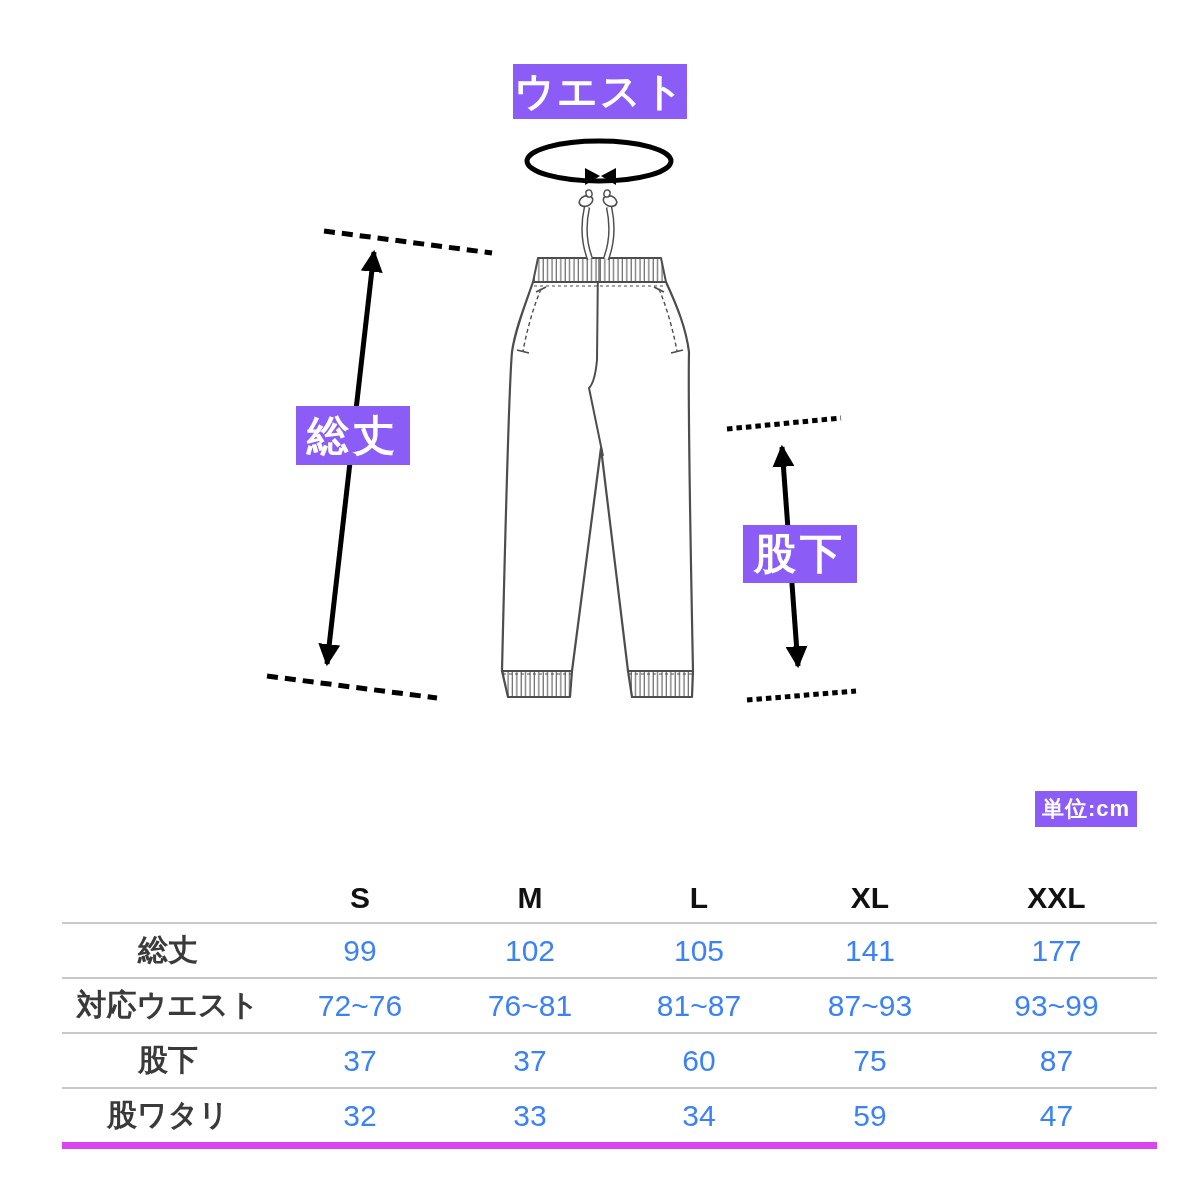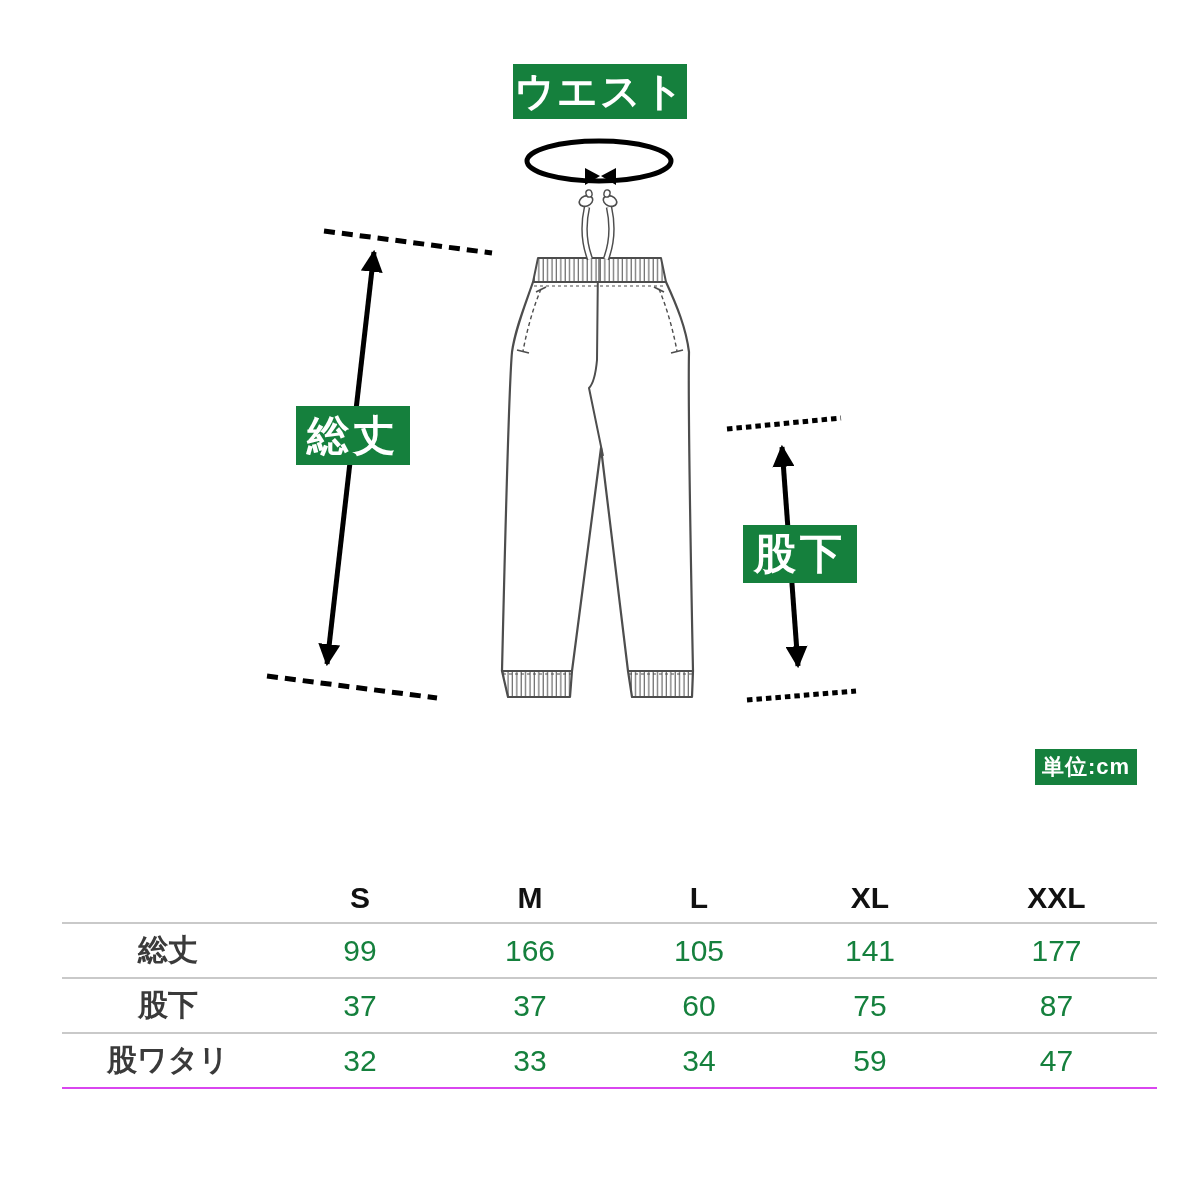--- a/index.html
+++ b/index.html
@@ -2,41 +2,41 @@
 <html><head>
 <meta charset="utf-8">
 <style>
   html,body{margin:0;padding:0;background:#ffffff;}
   .canvas{
     position:relative;width:1200px;height:1200px;background:#ffffff;
     font-family:"Liberation Sans", sans-serif;overflow:hidden;
   }
   .svg-layer{position:absolute;left:0;top:0;}
   .tag{
-    position:absolute;background:#15803d;color:#ffffff;font-weight:bold;
+    position:absolute;background:#8b5cf6;color:#ffffff;font-weight:bold;
     display:flex;align-items:center;justify-content:center;white-space:nowrap;
   }
   .tag-waist{left:513px;top:64px;width:174px;height:55px;font-size:40px;letter-spacing:2px;}
   .tag-total{left:296px;top:406px;width:114px;height:59px;font-size:42px;letter-spacing:4px;}
   .tag-inseam{left:743px;top:525px;width:114px;height:58px;font-size:42px;letter-spacing:4px;}
-  .tag-unit{left:1035px;top:749px;width:102px;height:36px;font-size:22px;letter-spacing:1px;}
+  .tag-unit{left:1035px;top:791px;width:102px;height:36px;font-size:22px;letter-spacing:1px;}
   table.size-table{
     position:absolute;left:62px;top:874px;width:1095px;
     border-collapse:collapse;table-layout:fixed;font-size:30px;color:#222222;
   }
   table.size-table th,table.size-table td{
     text-align:center;vertical-align:middle;padding:0;font-weight:normal;
   }
   table.size-table thead th{height:48px;font-weight:bold;color:#111111;}
   table.size-table tbody th{font-weight:bold;color:#3a3a3a;}
-  table.size-table tbody td{color:#15803d;}
+  table.size-table tbody td{color:#3b82f6;}
   table.size-table tbody tr{border-top:2px solid #c9c9c9;}
   table.size-table tbody tr td,
   table.size-table tbody tr th{height:53px;}
-  table.size-table tbody tr:last-child{border-bottom:2px solid #d946ef;}
+  table.size-table tbody tr:last-child{border-bottom:7px solid #d946ef;}
 </style>
 </head>
 <body>
 
 <div class="canvas">
 
   <svg class="svg-layer" width="1200" height="860" viewBox="0 0 1200 860">
     <defs>
       <pattern id="ribV" patternUnits="userSpaceOnUse" width="4.4" height="30">
         <rect width="4.4" height="30" fill="#ffffff"></rect>
@@ -136,24 +136,32 @@
         <th>M</th>
         <th>L</th>
         <th>XL</th>
         <th>XXL</th>
       </tr>
     </thead>
     <tbody>
       <tr>
         <th>総丈</th>
         <td>99</td>
-        <td>166</td>
+        <td>102</td>
         <td>105</td>
         <td>141</td>
         <td>177</td>
+      </tr>
+      <tr>
+        <th>対応ウエスト</th>
+        <td>72~76</td>
+        <td>76~81</td>
+        <td>81~87</td>
+        <td>87~93</td>
+        <td>93~99</td>
       </tr>
       <tr>
         <th>股下</th>
         <td>37</td>
         <td>37</td>
         <td>60</td>
         <td>75</td>
         <td>87</td>
       </tr>
       <tr>

